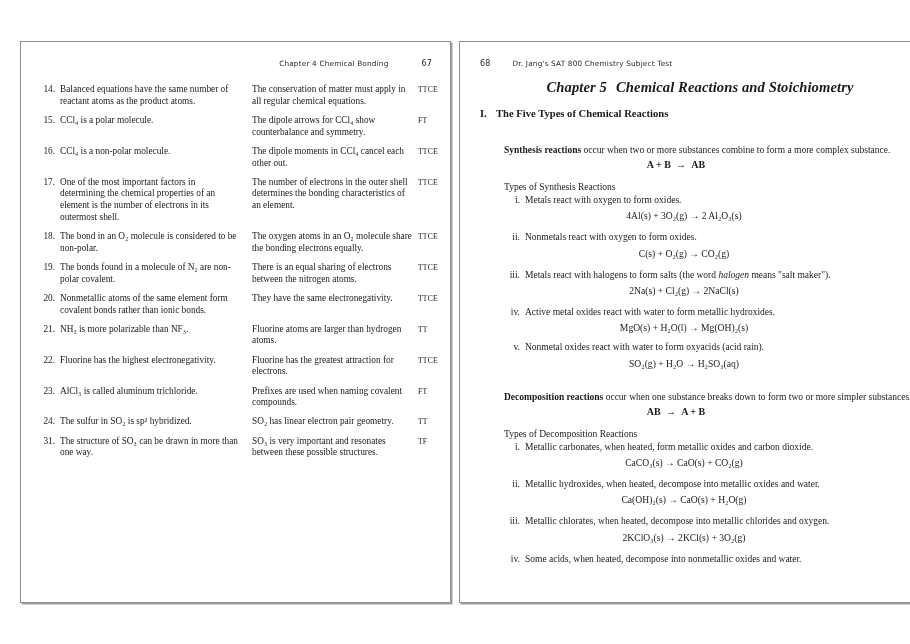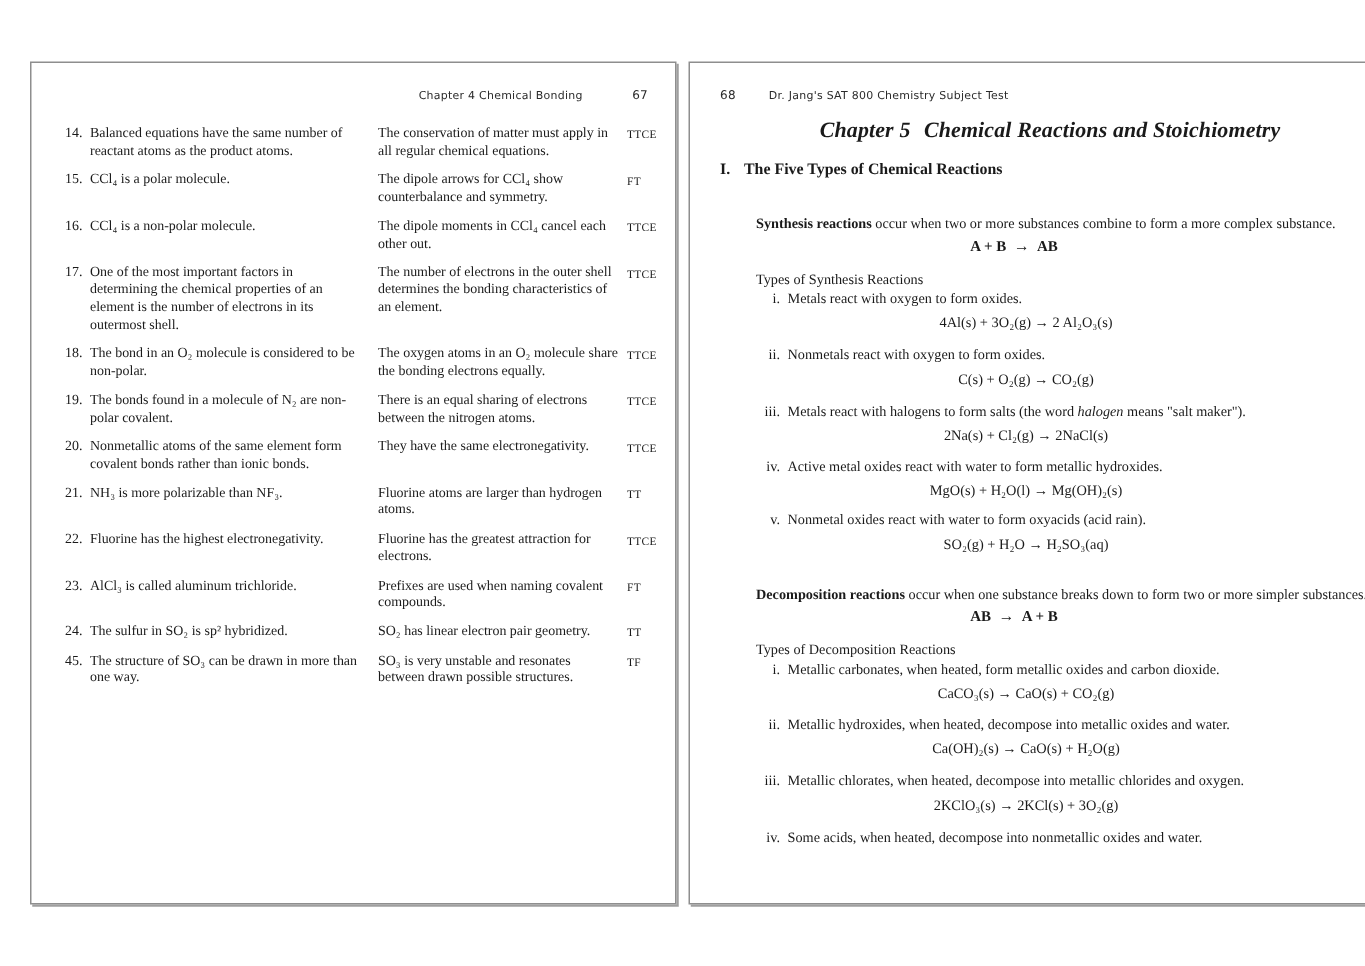--- a/index.html
+++ b/index.html
@@ -264,23 +264,23 @@
         </div>
 
         <div class="tf-row">
           <div class="tf-num">24.</div>
           <div class="tf-stmt">The sulfur in SO₂ is sp² hybridized.</div>
           <div class="tf-reason">SO₂ has linear electron pair geometry.</div>
           <div class="tf-code">TT</div>
         </div>
 
         <div class="tf-row">
-          <div class="tf-num">45.</div>
+          <div class="tf-num">31.</div>
           <div class="tf-stmt">The structure of SO₃ can be drawn in more than one way.</div>
-          <div class="tf-reason">SO₃ is very unstable and resonates between drawn possible structures.</div>
+          <div class="tf-reason">SO₃ is very important and resonates between these possible structures.</div>
           <div class="tf-code">TF</div>
         </div>
 
       </div>
     </div>
   </div>
 
   <div class="page page-right">
     <div class="page-inner">
 

